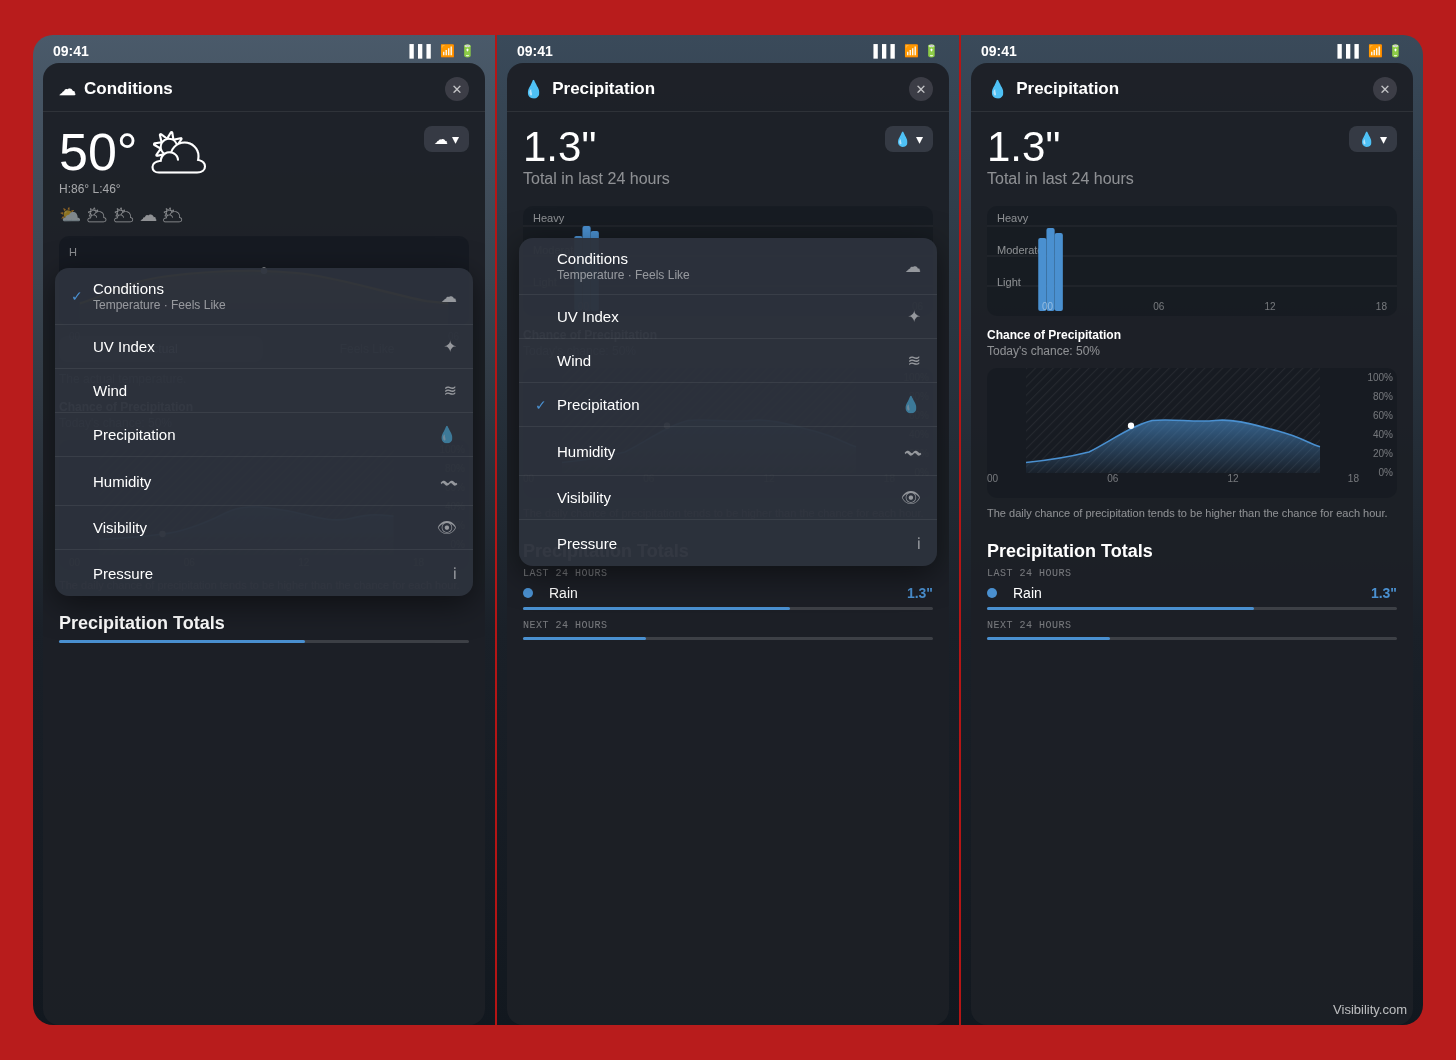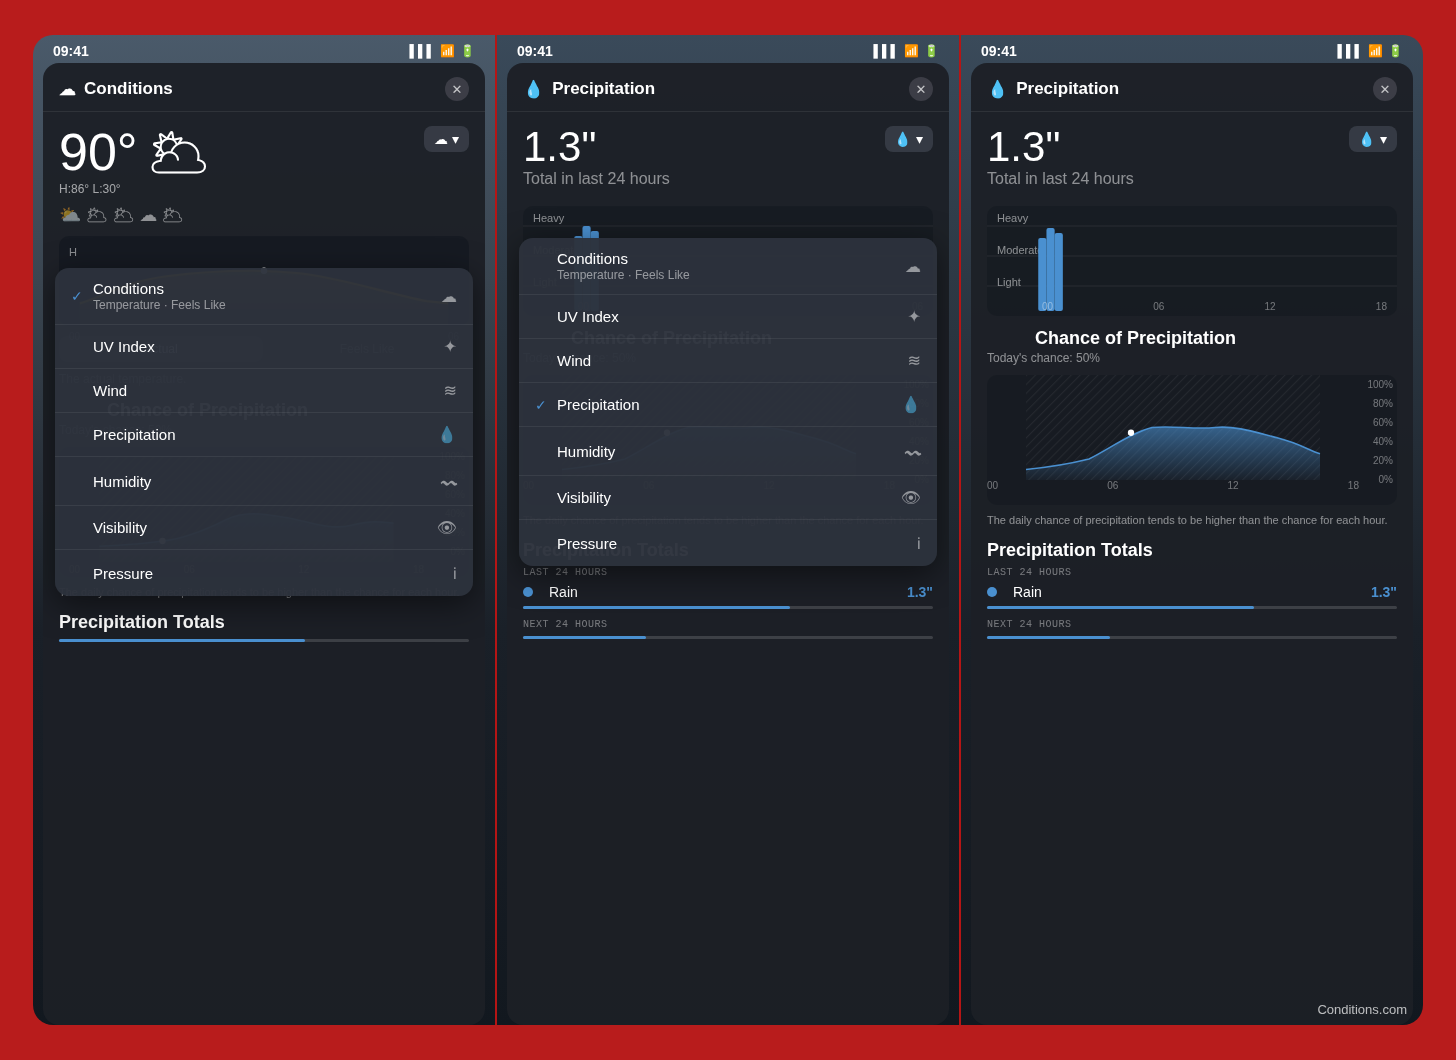--- a/index.html
+++ b/index.html
@@ -193,24 +193,23 @@
     }
     .actual-info {
       color: rgba(255,255,255,0.5);
       font-size: 12px;
       margin-bottom: 14px;
     }
 
     
     .section-title {
       color: white;
-      font-size: 18px;
+      font-size: 12px;
       font-weight: 700;
       margin-bottom: 2px;
-      margin-left: 48px;
     }
     .section-subtitle {
       color: rgba(255,255,255,0.5);
       font-size: 12px;
       margin-bottom: 10px;
     }
 
     
     .precip-chart-area {
       background: rgba(20,25,32,0.6);
@@ -236,21 +235,21 @@
       justify-content: space-between;
       padding: 0 4px;
       color: rgba(255,255,255,0.4);
       font-size: 10px;
       margin-top: 4px;
     }
     .precip-note {
       color: rgba(255,255,255,0.5);
       font-size: 11px;
       line-height: 1.4;
-      margin-bottom: 12px;
+      margin-bottom: 20px;
     }
     .precip-totals-title {
       color: white;
       font-size: 18px;
       font-weight: 700;
       margin-bottom: 6px;
     }
     .precip-totals-label {
       color: rgba(255,255,255,0.4);
       font-size: 10px;
@@ -404,31 +403,31 @@
         <div class="card-header-title">
           <span>☁</span>
           <span>Conditions</span>
         </div>
         <div class="close-btn">✕</div>
       </div>
       <div class="card-content">
 
         <div class="temp-display">
           <div class="temp-main">
-            <span>90°</span>
+            <span>50°</span>
             <span>🌥</span>
           </div>
           <div class="selector-btn">
             <span>☁</span>
             <span>▾</span>
           </div>
         </div>
         <div class="hi-lo">
           <span>H:</span><span>86°</span>
-          <span> L:</span><span>30°</span>
+          <span> L:</span><span>46°</span>
         </div>
 
         <div class="hourly-row">
           <span class="hourly-icon">⛅</span>
           <span class="hourly-icon">🌥</span>
           <span class="hourly-icon">🌥</span>
           <span class="hourly-icon">☁</span>
           <span class="hourly-icon">🌥</span>
         </div>
 
@@ -836,14 +835,14 @@
         <div class="precip-totals-label" style="margin-top:8px;">NEXT 24 HOURS</div>
         <div class="precip-bar-row">
           <div class="precip-bar-track">
             <div class="precip-bar-fill" style="width:30%"></div>
           </div>
         </div>
       </div>
     </div>
   </div>
 
-  <div class="watermark">Conditions.com</div>
+  <div class="watermark">Visibility.com</div>
 </div>
 
 </body></html>

